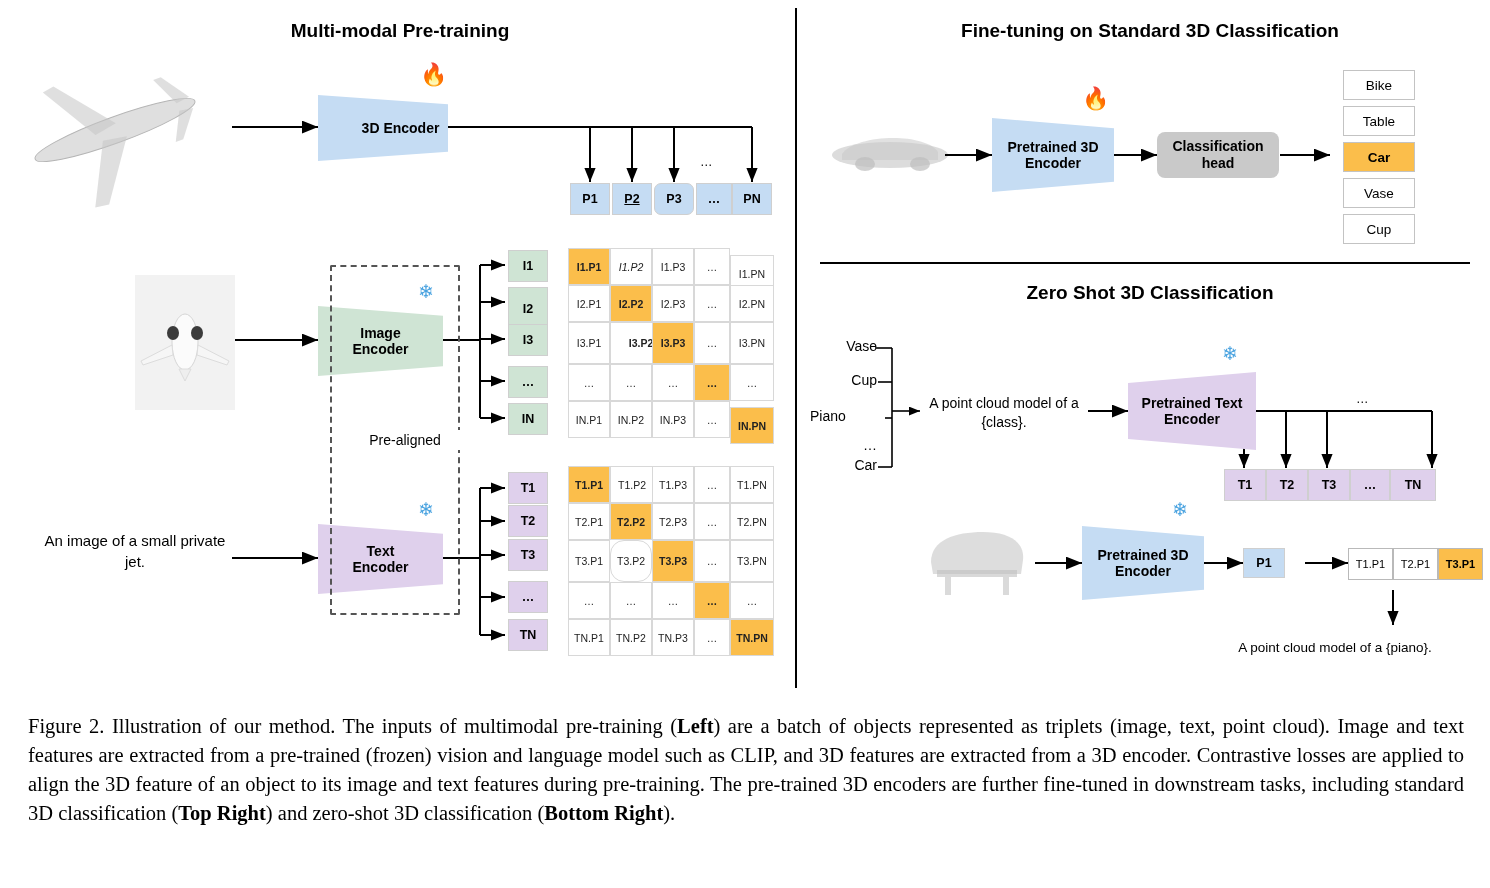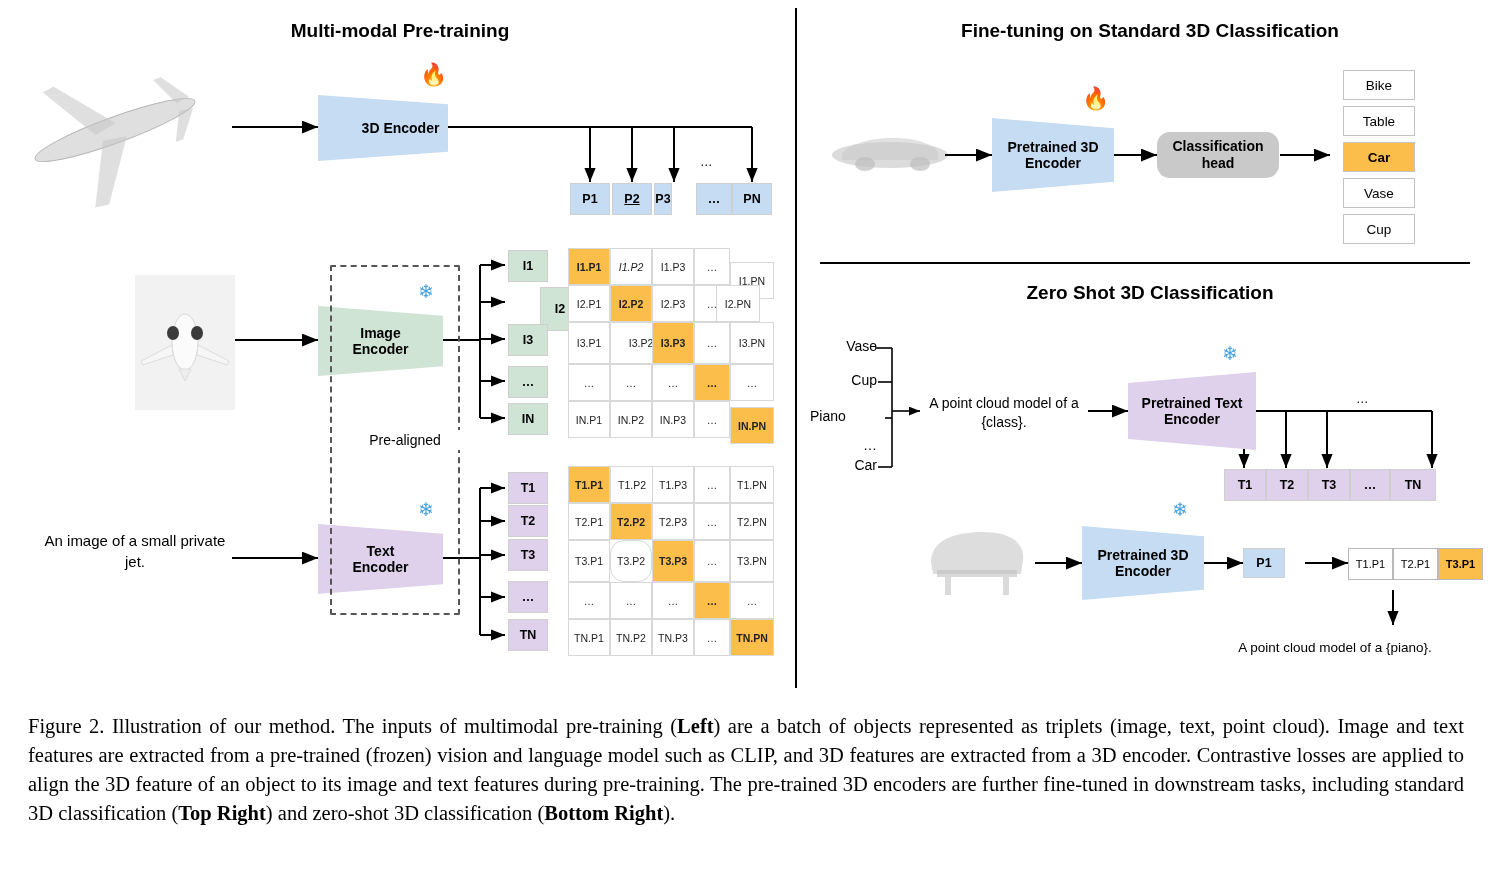--- a/index.html
+++ b/index.html
@@ -39,21 +39,21 @@
     position: absolute; inset: 0;
     clip-path: polygon(0% 0%, 100% 14%, 100% 86%, 0% 100%);
   }
   .trap.rev .shape {
     clip-path: polygon(0% 14%, 100% 0%, 100% 100%, 0% 86%);
   }
   .blue .shape { background: #c5dcf3; }
   .green .shape { background: #cfe4d4; }
   .purple .shape { background: #dfd0ec; }
   .gray-box {
-    position:absolute; background:#c9c9c9; border-radius:13px;
+    position:absolute; background:#c9c9c9; border-radius:8px;
     display:flex; align-items:center; justify-content:center;
     text-align:center; font-weight:bold; font-size:14px; line-height:1.2;
   }
 
   .cellbox {
     position:absolute;
     border:1px solid #b9b9b9;
     display:flex; align-items:center; justify-content:center;
     font-size:11px; background:#fff;
   }
@@ -251,50 +251,50 @@
   </div>
   <div class="snow" style="left:418px; top:500px;">❄</div>
 
   <div class="dashed-box" style="left:330px; top:265px; width:130px; height:350px;"></div>
   <div class="label-text" style="left:340px; top:430px; width:130px; text-align:center; background:#fff; padding:2px 0;">Pre-aligned</div>
 
   <div class="label-text" style="left:40px; top:530px; width:190px; text-align:center; font-size:15px; line-height:1.4;">An image of a small private jet.</div>
 
   <div class="tagbox tag-blue" style="left:570px; top:183px; width:40px; height:32px;">P1</div>
   <div class="tagbox tag-blue" style="left:612px; top:183px; width:40px; height:32px;text-decoration:underline;">P2</div>
-  <div class="tagbox tag-blue" style="left:654px; top:183px; width:18px; height:32px;">P3</div>
+  <div class="tagbox tag-blue" style="left:654px; top:183px; width:40px; height:32px;border-radius:7px;">P3</div>
   <div class="tagbox tag-blue" style="left:696px; top:183px; width:36px; height:32px;">…</div>
   <div class="tagbox tag-blue" style="left:732px; top:183px; width:40px; height:32px;">PN</div>
   <div class="small-text" style="left:700px; top:155px;">…</div>
 
   <div class="tagbox tag-green" style="left:508px; top:250px; width:40px; height:32px;">I1</div>
-  <div class="tagbox tag-green" style="left:508px; top:287px; width:40px; height:44px;margin-left:32px;">I2</div>
+  <div class="tagbox tag-green" style="left:508px; top:287px; width:40px; height:44px;">I2</div>
   <div class="tagbox tag-green" style="left:508px; top:324px; width:40px; height:32px;">I3</div>
   <div class="tagbox tag-green" style="left:508px; top:366px; width:40px; height:32px;">…</div>
   <div class="tagbox tag-green" style="left:508px; top:403px; width:40px; height:32px;">IN</div>
 
   <div class="tagbox tag-purple" style="left:508px; top:472px; width:40px; height:32px;">T1</div>
   <div class="tagbox tag-purple" style="left:508px; top:505px; width:40px; height:32px;">T2</div>
   <div class="tagbox tag-purple" style="left:508px; top:539px; width:40px; height:32px;">T3</div>
   <div class="tagbox tag-purple" style="left:508px; top:581px; width:40px; height:32px;">…</div>
   <div class="tagbox tag-purple" style="left:508px; top:619px; width:40px; height:32px;">TN</div>
 
   <div class="matrix" id="image-matrix" style="left:568px; top:248px; width:206px; height:190px;">
       <div class="cell diag" style="left: 0px; top: 0px; width: 42px; height: 37px;">I1.P1</div>
       <div class="cell" style="left: 42px; top: 0px; width: 42px; height: 37px; font-style: italic;">I1.P2</div>
       <div class="cell" style="left: 84px; top: 0px; width: 42px; height: 37px;">I1.P3</div>
       <div class="cell" style="left: 126px; top: 0px; width: 36px; height: 37px;">…</div>
-      <div class="cell" style="left: 162px; top: 14px; width: 44px; height: 37px;">I1.PN</div>
+      <div class="cell" style="left: 162px; top: 7px; width: 44px; height: 37px;">I1.PN</div>
       <div class="cell" style="left: 0px; top: 37px; width: 42px; height: 37px;">I2.P1</div>
       <div class="cell diag" style="left: 42px; top: 37px; width: 42px; height: 37px;">I2.P2</div>
       <div class="cell" style="left: 84px; top: 37px; width: 42px; height: 37px;">I2.P3</div>
       <div class="cell" style="left: 126px; top: 37px; width: 36px; height: 37px;">…</div>
-      <div class="cell" style="left: 148px; top: 37px; width: 44px; height: 37px;">I2.PN</div>
+      <div class="cell" style="left: 162px; top: 37px; width: 44px; height: 37px;">I2.PN</div>
       <div class="cell" style="left: 0px; top: 74px; width: 42px; height: 42px;">I3.P1</div>
-      <div class="cell" style="left: 42px; top: 74px; width: 62px; height: 42px;">I3.P2</div>
+      <div class="cell" style="left: 42px; top: 74px; width: 62px; height: 42px; font-weight: bold;">I3.P2</div>
       <div class="cell diag" style="left: 84px; top: 74px; width: 42px; height: 42px;">I3.P3</div>
       <div class="cell" style="left: 126px; top: 74px; width: 36px; height: 42px;">…</div>
       <div class="cell" style="left: 162px; top: 74px; width: 44px; height: 42px;">I3.PN</div>
       <div class="cell" style="left: 0px; top: 116px; width: 42px; height: 37px;">…</div>
       <div class="cell" style="left: 42px; top: 116px; width: 42px; height: 37px;">…</div>
       <div class="cell" style="left: 84px; top: 116px; width: 42px; height: 37px;">…</div>
       <div class="cell diag" style="left: 126px; top: 116px; width: 36px; height: 37px;">…</div>
       <div class="cell" style="left: 162px; top: 116px; width: 44px; height: 37px;">…</div>
       <div class="cell" style="left: 0px; top: 153px; width: 42px; height: 37px;">IN.P1</div>
       <div class="cell" style="left: 42px; top: 153px; width: 42px; height: 37px;">IN.P2</div>

